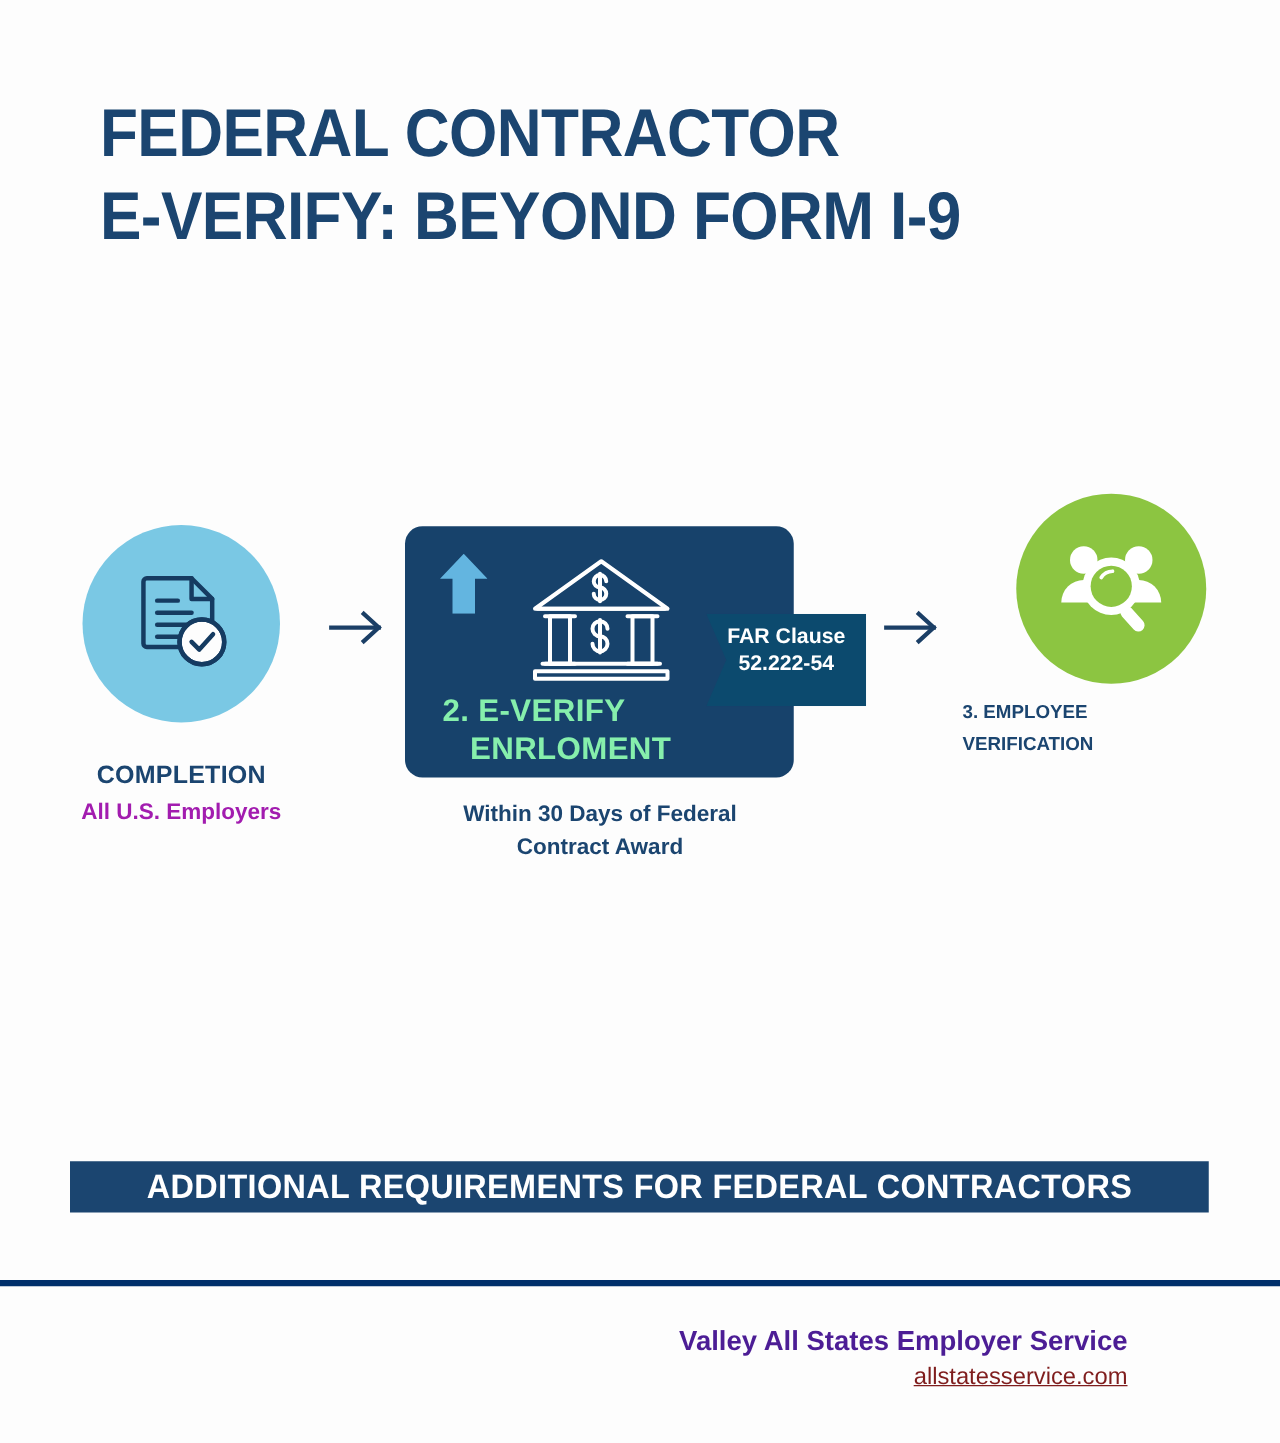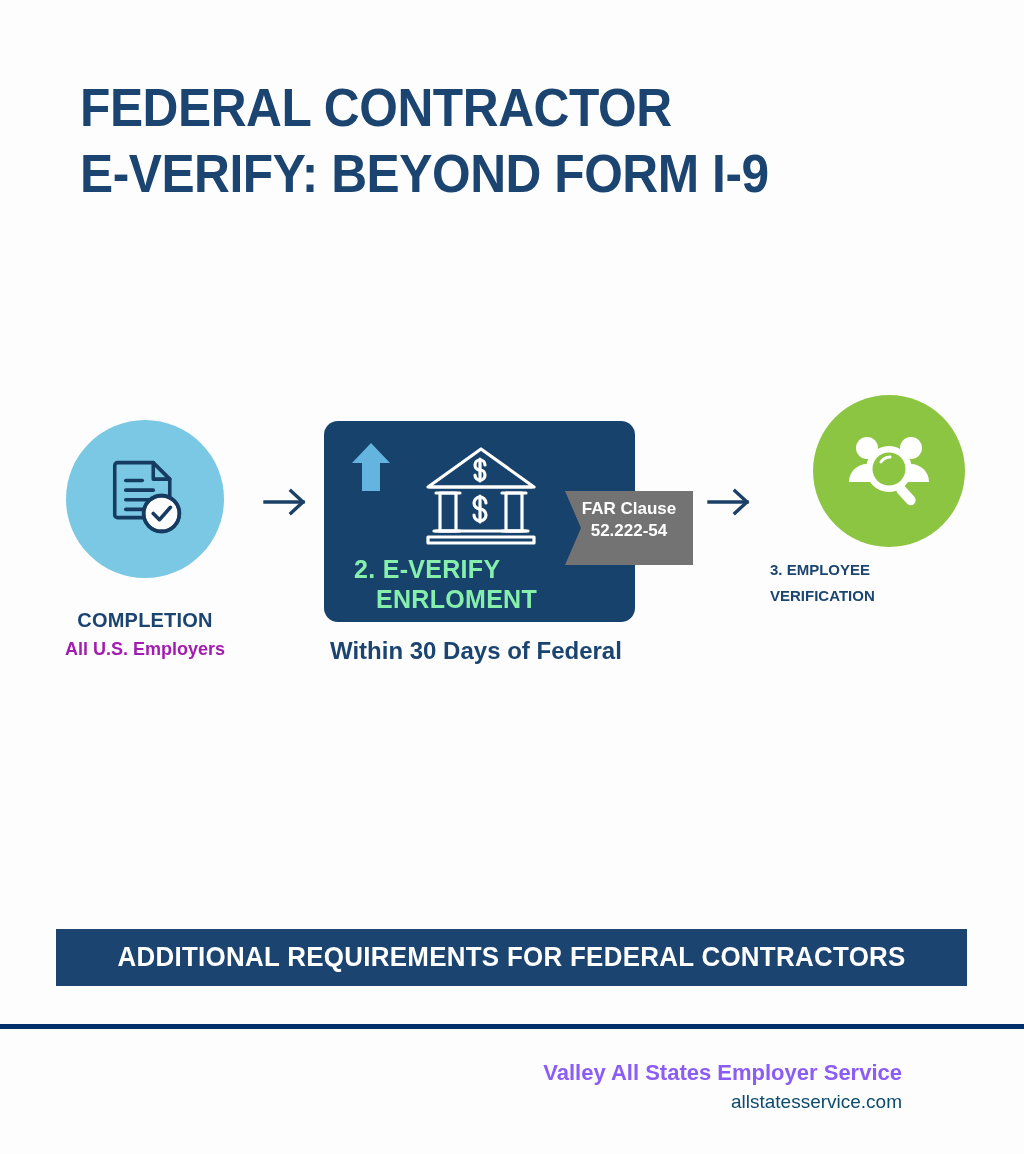--- a/index.html
+++ b/index.html
@@ -127,38 +127,38 @@
   }
   .card-title .l2 { padding-left: 22px; display: block; }
 
   
   .ribbon {
     position: absolute;
     left: 565px;
     top: 491px;
     width: 128px;
     height: 74px;
-    background: #737373;
+    background: #0c4a6e;
     color: #ffffff;
     font-size: 17px;
     font-weight: bold;
     line-height: 22px;
     text-align: center;
     padding-top: 7px;
     box-sizing: border-box;
     clip-path: polygon(0 0, 100% 0, 100% 100%, 0 100%, 16px 50%);
   }
 
   .card-caption {
     position: absolute;
     left: 330px;
     top: 638px;
     width: 300px;
-    text-align: left;
-    font-size: 24px;
+    text-align: center;
+    font-size: 18px;
     font-weight: bold;
     line-height: 26px;
     color: #1b4570;
   }
 
   
   .step3 {
     position: absolute;
     left: 760px;
     top: 0px;
@@ -207,21 +207,21 @@
   .bullets .cont {
     display: block;
   }
 
   
   .banner {
     position: absolute;
     left: 56px;
     top: 929px;
     width: 911px;
-    height: 57px;
+    height: 41px;
     background: #1b4570;
     display: flex;
     align-items: center;
     justify-content: center;
   }
   .banner-text {
     color: #ffffff;
     font-size: 27px;
     font-weight: bold;
     letter-spacing: 0.3px;
@@ -240,27 +240,28 @@
   }
   .footer {
     position: absolute;
     right: 122px;
     top: 1058px;
     text-align: right;
   }
   .footer-name {
     font-size: 22px;
     font-weight: bold;
-    color: #8b5cf6;
+    color: #4c1d95;
     line-height: 30px;
   }
   .footer-url {
     font-size: 19px;
-    color: #0c4a6e;
+    color: #7f1d1d;
     line-height: 28px;
+    text-decoration: underline;
   }
 </style>
 </head>
 <body>
 
 <div class="title-block">
   <div class="title-line">FEDERAL CONTRACTOR</div>
   <div class="title-line">E-VERIFY: BEYOND FORM I-9</div>
 </div>
 
@@ -361,20 +362,21 @@
   </div>
 </div>
 
 <div class="ribbon">
   <div>FAR Clause</div>
   <div>52.222-54</div>
 </div>
 
 <div class="card-caption">
   <div>Within 30 Days of Federal</div>
+  <div>Contract Award</div>
 </div>
 
 <div class="banner">
   <div class="banner-text">ADDITIONAL REQUIREMENTS FOR FEDERAL CONTRACTORS</div>
 </div>
 
 <div class="footer-rule"></div>
 <div class="footer">
   <div class="footer-name">Valley All States Employer Service</div>
   <div class="footer-url">allstatesservice.com</div>

